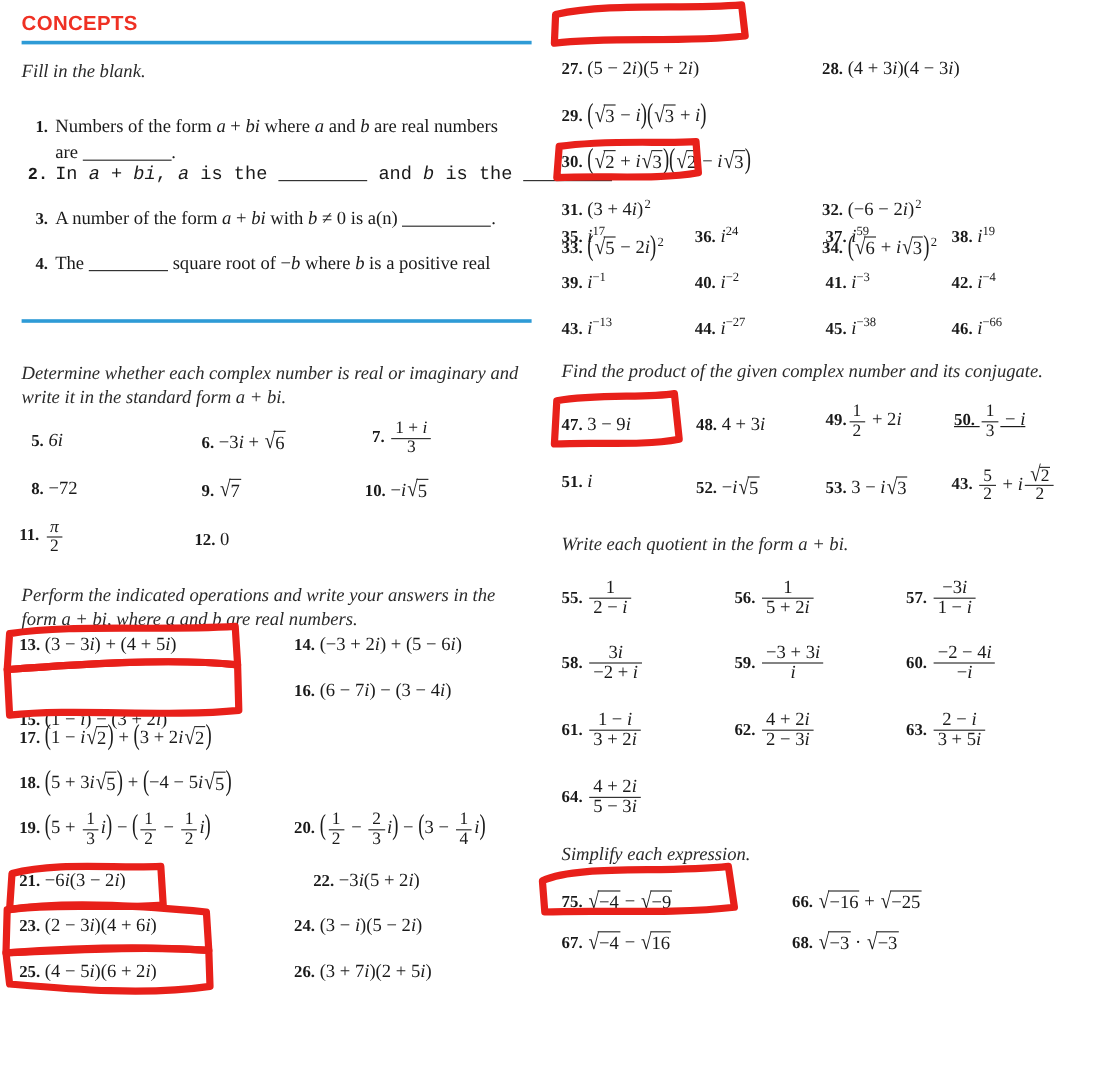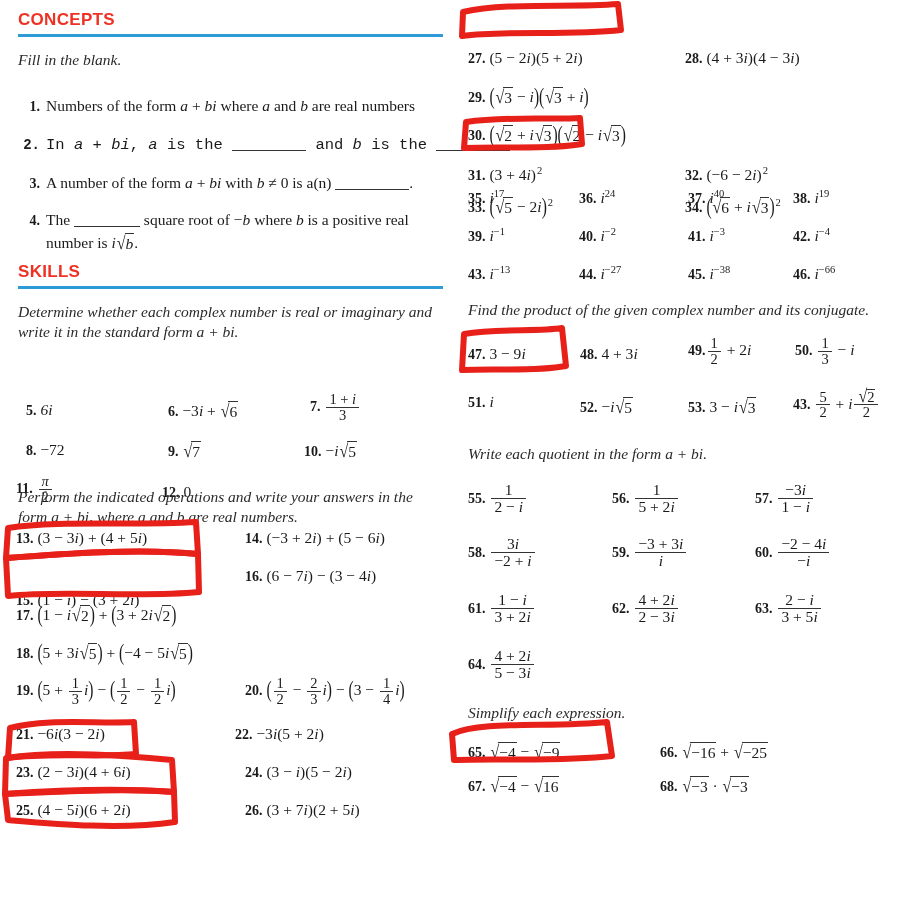--- a/index.html
+++ b/index.html
@@ -86,43 +86,42 @@
 
     <div style="position:absolute;left:18px;top:10px;width:425px;">
       <div class="sec-head">CONCEPTS</div>
       <div class="sec-rule"></div>
     </div>
 
     <div class="instr" style="position:absolute;left:18px;top:50px;">Fill in the blank.</div>
 
     <div class="ex" style="left:18px;top:96px;white-space:normal;width:420px;">
       <span class="num" style="display:inline-block;width:22px;text-align:right;margin-right:6px;">1.</span><span class="body">Numbers of the form <span class="it">a</span> + <span class="it">bi</span> where <span class="it">a</span> and <span class="it">b</span> are real numbers</span>
+      <div style="margin-left:28px;margin-top:2px;">are <span class="blank"></span>.</div>
     </div>
 
     <div class="ex" style="left:18px;top:136px;font-family:Liberation Mono, monospace;">
       <span class="num" style="display:inline-block;width:22px;text-align:right;margin-right:6px;">2.</span><span class="body">In <span class="it">a</span> + <span class="it">bi</span>, <span class="it">a</span> is the <span class="blank"></span> and <span class="it">b</span> is the <span class="blank"></span>.</span>
     </div>
 
     <div class="ex" style="left:18px;top:173px;">
       <span class="num" style="display:inline-block;width:22px;text-align:right;margin-right:6px;">3.</span><span class="body">A number of the form <span class="it">a</span> + <span class="it">bi</span> with <span class="it">b</span> ≠ 0 is a(n) <span class="blank"></span>.</span>
     </div>
 
     <div class="ex" style="left:18px;top:210px;white-space:normal;width:420px;">
       <span class="num" style="display:inline-block;width:22px;text-align:right;margin-right:6px;">4.</span><span class="body">The <span class="blank blank-s"></span> square root of −<span class="it">b</span> where <span class="it">b</span> is a positive real</span>
-      <div style="margin-left:28px;margin-top:2px;">number is <span class="it">i</span><span class="sq"><span class="rad">√</span><span class="rcont it">b</span></span>.</div>
     </div>
 
     <div style="position:absolute;left:18px;top:262px;width:425px;">
-      <div class="sec-head">SKILLS</div>
       <div class="sec-rule"></div>
     </div>
 
     <div class="instr" style="position:absolute;left:18px;top:302px;width:428px;">Determine whether each complex number is real or imaginary and write it in the standard form a + bi.</div>
 
-    <div class="exrow" style="position:absolute;left:0;top:352px;width:460px;height:110px;margin-top:42px;">
+    <div class="exrow" style="position:absolute;left:0;top:352px;width:460px;height:110px;">
       <div class="ex" style="left:26px;top:6px;"><span class="num">5.</span> <span class="body it">6i</span></div>
       <div class="ex" style="left:168px;top:6px;"><span class="num">6.</span> <span class="body">−3<span class="it">i</span> + <span class="sq"><span class="rad">√</span><span class="rcont">6</span></span></span></div>
       <div class="ex" style="left:310px;top:-2px;"><span class="num">7.</span> <span class="body"><span class="frac"><span class="nu">1 + <span class="it">i</span></span><span class="de">3</span></span></span></div>
 
       <div class="ex" style="left:26px;top:46px;"><span class="num">8.</span> <span class="body">−72</span></div>
       <div class="ex" style="left:168px;top:46px;"><span class="num">9.</span> <span class="body"><span class="sq"><span class="rad">√</span><span class="rcont">7</span></span></span></div>
       <div class="ex" style="left:304px;top:46px;"><span class="num">10.</span> <span class="body">−<span class="it">i</span><span class="sq"><span class="rad">√</span><span class="rcont">5</span></span></span></div>
 
       <div class="ex" style="left:16px;top:80px;"><span class="num">11.</span> <span class="body"><span class="frac"><span class="nu it">π</span><span class="de">2</span></span></span></div>
       <div class="ex" style="left:162px;top:88px;"><span class="num">12.</span> <span class="body">0</span></div>
@@ -138,21 +137,21 @@
       <div class="ex" style="left:245px;top:38px;"><span class="num">16.</span> <span class="body">(6 − 7<span class="it">i</span>) − (3 − 4<span class="it">i</span>)</span></div>
 
       <div class="ex" style="left:16px;top:76px;"><span class="num">17.</span> <span class="body"><span class="paren">(</span>1 − <span class="it">i</span><span class="sq"><span class="rad">√</span><span class="rcont">2</span></span><span class="paren">)</span> + <span class="paren">(</span>3 + 2<span class="it">i</span><span class="sq"><span class="rad">√</span><span class="rcont">2</span></span><span class="paren">)</span></span></div>
 
       <div class="ex" style="left:16px;top:114px;"><span class="num">18.</span> <span class="body"><span class="paren">(</span>5 + 3<span class="it">i</span><span class="sq"><span class="rad">√</span><span class="rcont">5</span></span><span class="paren">)</span> + <span class="paren">(</span>−4 − 5<span class="it">i</span><span class="sq"><span class="rad">√</span><span class="rcont">5</span></span><span class="paren">)</span></span></div>
 
       <div class="ex" style="left:16px;top:148px;"><span class="num">19.</span> <span class="body"><span class="paren">(</span>5 + <span class="frac"><span class="nu">1</span><span class="de">3</span></span><span class="it">i</span><span class="paren">)</span> − <span class="paren">(</span><span class="frac"><span class="nu">1</span><span class="de">2</span></span> − <span class="frac"><span class="nu">1</span><span class="de">2</span></span><span class="it">i</span><span class="paren">)</span></span></div>
       <div class="ex" style="left:245px;top:148px;"><span class="num">20.</span> <span class="body"><span class="paren">(</span><span class="frac"><span class="nu">1</span><span class="de">2</span></span> − <span class="frac"><span class="nu">2</span><span class="de">3</span></span><span class="it">i</span><span class="paren">)</span> − <span class="paren">(</span>3 − <span class="frac"><span class="nu">1</span><span class="de">4</span></span><span class="it">i</span><span class="paren">)</span></span></div>
 
       <div class="ex" style="left:16px;top:196px;"><span class="num">21.</span> <span class="body">−6<span class="it">i</span>(3 − 2<span class="it">i</span>)</span></div>
-      <div class="ex" style="left:235px;top:196px;"><span class="num">22.</span> <span class="body">−3<span class="it">i</span>(5 + 2<span class="it">i</span>)</span></div>
+      <div class="ex" style="left:261px;top:196px;"><span class="num">22.</span> <span class="body">−3<span class="it">i</span>(5 + 2<span class="it">i</span>)</span></div>
 
       <div class="ex" style="left:16px;top:234px;"><span class="num">23.</span> <span class="body">(2 − 3<span class="it">i</span>)(4 + 6<span class="it">i</span>)</span></div>
       <div class="ex" style="left:245px;top:234px;"><span class="num">24.</span> <span class="body">(3 − <span class="it">i</span>)(5 − 2<span class="it">i</span>)</span></div>
 
       <div class="ex" style="left:16px;top:272px;"><span class="num">25.</span> <span class="body">(4 − 5<span class="it">i</span>)(6 + 2<span class="it">i</span>)</span></div>
       <div class="ex" style="left:245px;top:272px;"><span class="num">26.</span> <span class="body">(3 + 7<span class="it">i</span>)(2 + 5<span class="it">i</span>)</span></div>
     </div>
   </div>
 
   <div class="col col-right">
@@ -168,41 +167,41 @@
       <div class="ex" style="left:8px;top:117px;"><span class="num">31.</span> <span class="body">(3 + 4<span class="it">i</span>)<span class="pexp">2</span></span></div>
       <div class="ex" style="left:225px;top:117px;"><span class="num">32.</span> <span class="body">(−6 − 2<span class="it">i</span>)<span class="pexp">2</span></span></div>
 
       <div class="ex" style="left:8px;top:148px;"><span class="num">33.</span> <span class="body"><span class="pwrap"><span class="paren">(</span><span class="sq"><span class="rad">√</span><span class="rcont">5</span></span> − 2<span class="it">i</span><span class="paren">)</span></span><span class="pexp">2</span></span></div>
       <div class="ex" style="left:225px;top:148px;"><span class="num">34.</span> <span class="body"><span class="pwrap"><span class="paren">(</span><span class="sq"><span class="rad">√</span><span class="rcont">6</span></span> + <span class="it">i</span><span class="sq"><span class="rad">√</span><span class="rcont">3</span></span><span class="paren">)</span></span><span class="pexp">2</span></span></div>
     </div>
 
     <div class="exrow" style="position:absolute;left:0;top:188px;width:464px;height:110px;">
       <div class="ex" style="left:8px;top:0px;"><span class="num">35.</span> <span class="body"><span class="it">i</span><sup>17</sup></span></div>
       <div class="ex" style="left:119px;top:0px;"><span class="num">36.</span> <span class="body"><span class="it">i</span><sup>24</sup></span></div>
-      <div class="ex" style="left:228px;top:0px;"><span class="num">37.</span> <span class="body"><span class="it">i</span><sup>40</sup></span></div>
+      <div class="ex" style="left:228px;top:0px;"><span class="num">37.</span> <span class="body"><span class="it">i</span><sup>59</sup></span></div>
       <div class="ex" style="left:333px;top:0px;"><span class="num">38.</span> <span class="body"><span class="it">i</span><sup>19</sup></span></div>
 
       <div class="ex" style="left:8px;top:38px;"><span class="num">39.</span> <span class="body"><span class="it">i</span><sup>−1</sup></span></div>
       <div class="ex" style="left:119px;top:38px;"><span class="num">40.</span> <span class="body"><span class="it">i</span><sup>−2</sup></span></div>
       <div class="ex" style="left:228px;top:38px;"><span class="num">41.</span> <span class="body"><span class="it">i</span><sup>−3</sup></span></div>
       <div class="ex" style="left:333px;top:38px;"><span class="num">42.</span> <span class="body"><span class="it">i</span><sup>−4</sup></span></div>
 
       <div class="ex" style="left:8px;top:76px;"><span class="num">43.</span> <span class="body"><span class="it">i</span><sup>−13</sup></span></div>
       <div class="ex" style="left:119px;top:76px;"><span class="num">44.</span> <span class="body"><span class="it">i</span><sup>−27</sup></span></div>
       <div class="ex" style="left:228px;top:76px;"><span class="num">45.</span> <span class="body"><span class="it">i</span><sup>−38</sup></span></div>
       <div class="ex" style="left:333px;top:76px;text-align:center;"><span class="num">46.</span> <span class="body"><span class="it">i</span><sup>−66</sup></span></div>
     </div>
 
     <div class="instr" style="position:absolute;left:8px;top:300px;width:450px;">Find the product of the given complex number and its conjugate.</div>
 
     <div class="exrow" style="position:absolute;left:0;top:330px;width:464px;height:100px;">
       <div class="ex" style="left:8px;top:14px;"><span class="num">47.</span> <span class="body">3 − 9<span class="it">i</span></span></div>
       <div class="ex" style="left:120px;top:14px;"><span class="num">48.</span> <span class="body">4 + 3<span class="it">i</span></span></div>
       <div class="ex" style="left:228px;top:6px;"><span class="num">49.</span><span class="body"><span class="frac"><span class="nu">1</span><span class="de">2</span></span> + 2<span class="it">i</span></span></div>
-      <div class="ex" style="left:335px;top:6px;"><span class="num">50.</span> <span class="body"><span class="frac"><span class="nu">1</span><span class="de">3</span></span> − <span class="it">i</span></span></div>
+      <div class="ex" style="left:335px;top:6px;text-decoration:underline;"><span class="num">50.</span> <span class="body"><span class="frac"><span class="nu">1</span><span class="de">3</span></span> − <span class="it">i</span></span></div>
 
       <div class="ex" style="left:8px;top:62px;"><span class="num">51.</span> <span class="body it">i</span></div>
       <div class="ex" style="left:120px;top:66px;"><span class="num">52.</span> <span class="body">−<span class="it">i</span><span class="sq"><span class="rad">√</span><span class="rcont">5</span></span></span></div>
       <div class="ex" style="left:228px;top:66px;"><span class="num">53.</span> <span class="body">3 − <span class="it">i</span><span class="sq"><span class="rad">√</span><span class="rcont">3</span></span></span></div>
       <div class="ex" style="left:333px;top:58px;"><span class="num">43.</span> <span class="body"><span class="frac"><span class="nu">5</span><span class="de">2</span></span> + <span class="it">i</span><span class="frac"><span class="nu"><span class="sq"><span class="rad">√</span><span class="rcont">2</span></span></span><span class="de">2</span></span></span></div>
     </div>
 
     <div class="instr" style="position:absolute;left:8px;top:444px;width:450px;">Write each quotient in the form a + bi.</div>
 
     <div class="exrow" style="position:absolute;left:0;top:478px;width:464px;height:200px;">
@@ -217,21 +216,21 @@
       <div class="ex" style="left:8px;top:114px;"><span class="num">61.</span> <span class="body"><span class="frac bigfrac"><span class="nu">1 − <span class="it">i</span></span><span class="de">3 + 2<span class="it">i</span></span></span></span></div>
       <div class="ex" style="left:152px;top:114px;"><span class="num">62.</span> <span class="body"><span class="frac bigfrac"><span class="nu">4 + 2<span class="it">i</span></span><span class="de">2 − 3<span class="it">i</span></span></span></span></div>
       <div class="ex" style="left:295px;top:114px;"><span class="num">63.</span> <span class="body"><span class="frac bigfrac"><span class="nu">2 − <span class="it">i</span></span><span class="de">3 + 5<span class="it">i</span></span></span></span></div>
 
       <div class="ex" style="left:8px;top:170px;"><span class="num">64.</span> <span class="body"><span class="frac bigfrac"><span class="nu">4 + 2<span class="it">i</span></span><span class="de">5 − 3<span class="it">i</span></span></span></span></div>
     </div>
 
     <div class="instr" style="position:absolute;left:8px;top:703px;width:450px;">Simplify each expression.</div>
 
     <div class="exrow" style="position:absolute;left:0;top:733px;width:464px;height:70px;">
-      <div class="ex" style="left:8px;top:8px;"><span class="num">65.</span> <span class="body"><span class="sq"><span class="rad">√</span><span class="rcont">−4</span></span> − <span class="sq"><span class="rad">√</span><span class="rcont">−9</span></span></span></div>
+      <div class="ex" style="left:8px;top:8px;"><span class="num">75.</span> <span class="body"><span class="sq"><span class="rad">√</span><span class="rcont">−4</span></span> − <span class="sq"><span class="rad">√</span><span class="rcont">−9</span></span></span></div>
       <div class="ex" style="left:200px;top:8px;"><span class="num">66.</span> <span class="body"><span class="sq"><span class="rad">√</span><span class="rcont">−16</span></span> + <span class="sq"><span class="rad">√</span><span class="rcont">−25</span></span></span></div>
 
       <div class="ex" style="left:8px;top:42px;"><span class="num">67.</span> <span class="body"><span class="sq"><span class="rad">√</span><span class="rcont">−4</span></span> − <span class="sq"><span class="rad">√</span><span class="rcont">16</span></span></span></div>
       <div class="ex" style="left:200px;top:42px;"><span class="num">68.</span> <span class="body"><span class="sq"><span class="rad">√</span><span class="rcont">−3</span></span> · <span class="sq"><span class="rad">√</span><span class="rcont">−3</span></span></span></div>
     </div>
   </div>
 
   <div class="anno" style="left:0px;top:514px;width:220px;height:90px;">
     <svg width="220" height="90" viewBox="0 0 220 90">
       <path d="M8 14 C60 6, 130 12, 196 8 L198 40 C140 34, 60 40, 6 44 Z"></path>

